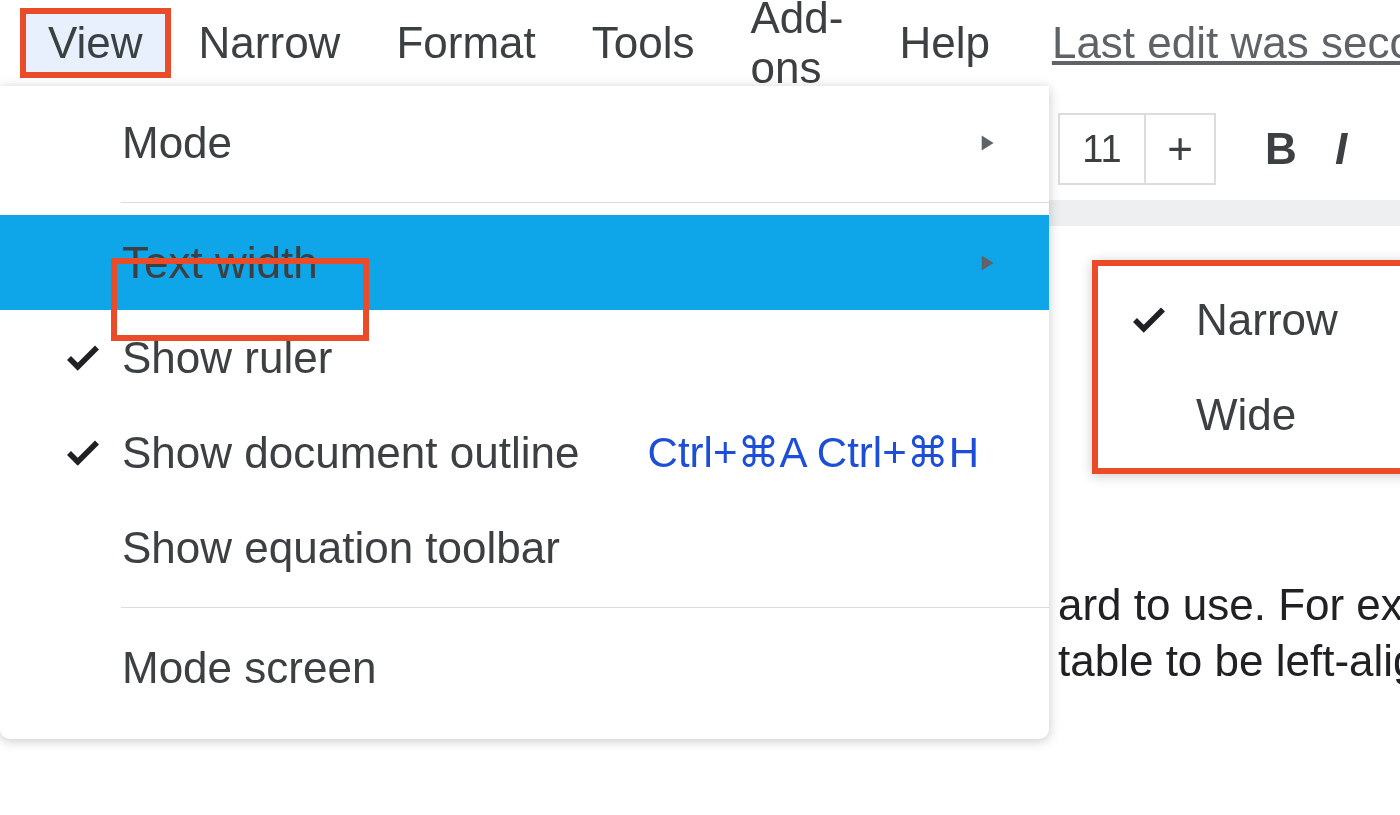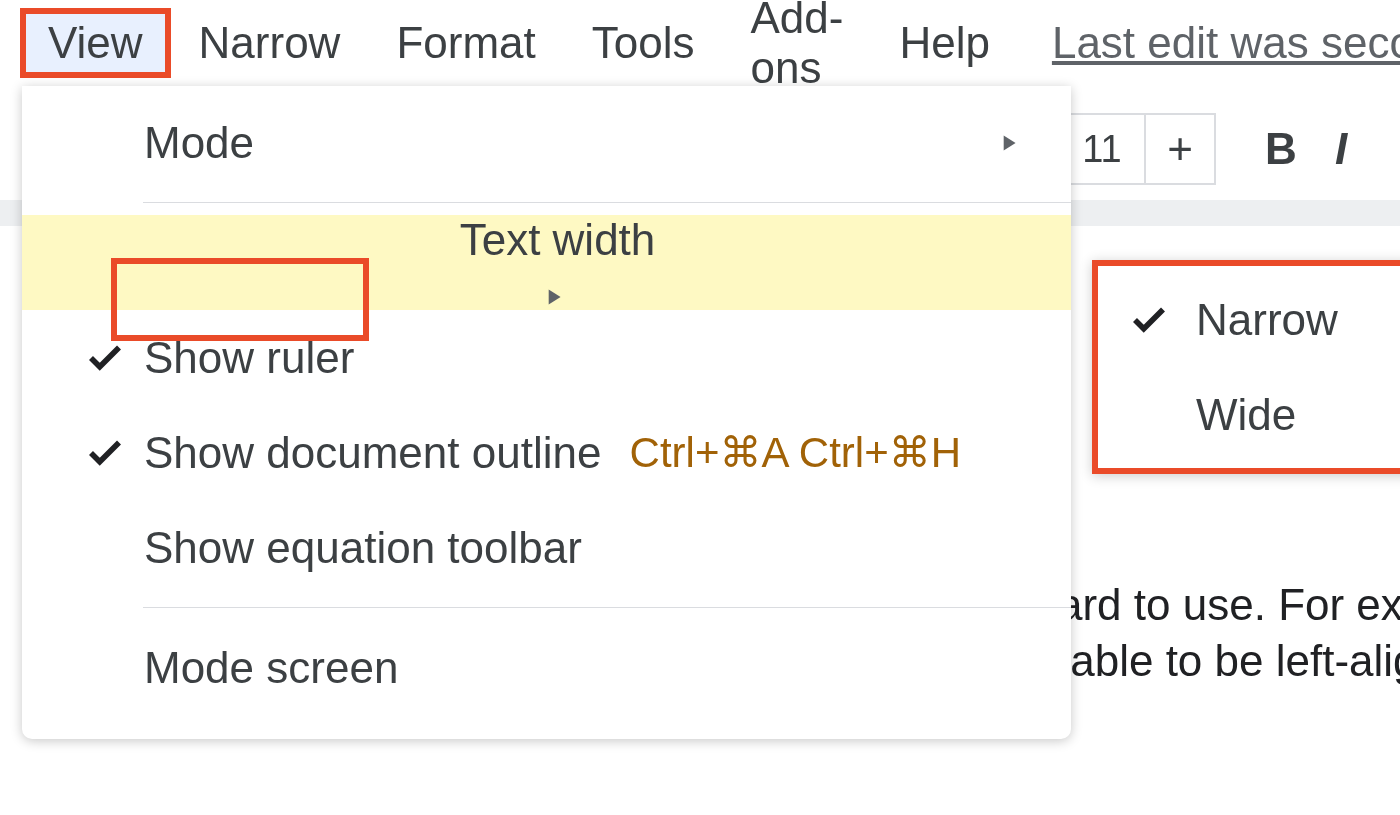--- a/index.html
+++ b/index.html
@@ -76,52 +76,51 @@
       right: 0;
       height: 26px;
       background: #edeff1;
       z-index: 0;
     }
 
     
     .menu-dropdown {
       position: absolute;
       top: 86px;
-      left: 22px;
+      left: 0;
       width: 1049px;
       background: #fff;
       box-shadow: 0 2px 12px rgba(0,0,0,0.22);
       border-radius: 0 0 10px 10px;
       padding-top: 9px;
       padding-bottom: 24px;
       z-index: 10;
     }
     .dd-item {
       display: flex;
       align-items: center;
       height: 95px;
       padding-left: 62px;
       padding-right: 40px;
       font-size: 44px;
       color: #3c4043;
       cursor: pointer;
     }
     .dd-item.hover {
-      background: #fef9c3;
-      flex-direction: column;
+      background: #0ea5e9;
     }
     .dd-check {
       width: 60px;
       display: flex;
       color: #202124;
     }
     .dd-check svg { width: 42px; height: 42px; }
     .dd-label { flex: 0 0 auto; }
     .dd-spacer { flex: 1; }
-    .dd-shortcut { font-size: 42px; color: #a16207; margin-right: 70px; white-space: nowrap; }
+    .dd-shortcut { font-size: 42px; color: #1d4ed8; margin-right: 30px; white-space: nowrap; }
     .dd-arrow { width: 36px; display: flex; color: #5f6368; }
     .dd-arrow svg { width: 26px; height: 26px; }
     .dd-sep {
       height: 1px;
       background: #dadce0;
       margin: 12px 0 12px 121px;
     }
 
     .highlight-box-textwidth {
       position: absolute;

